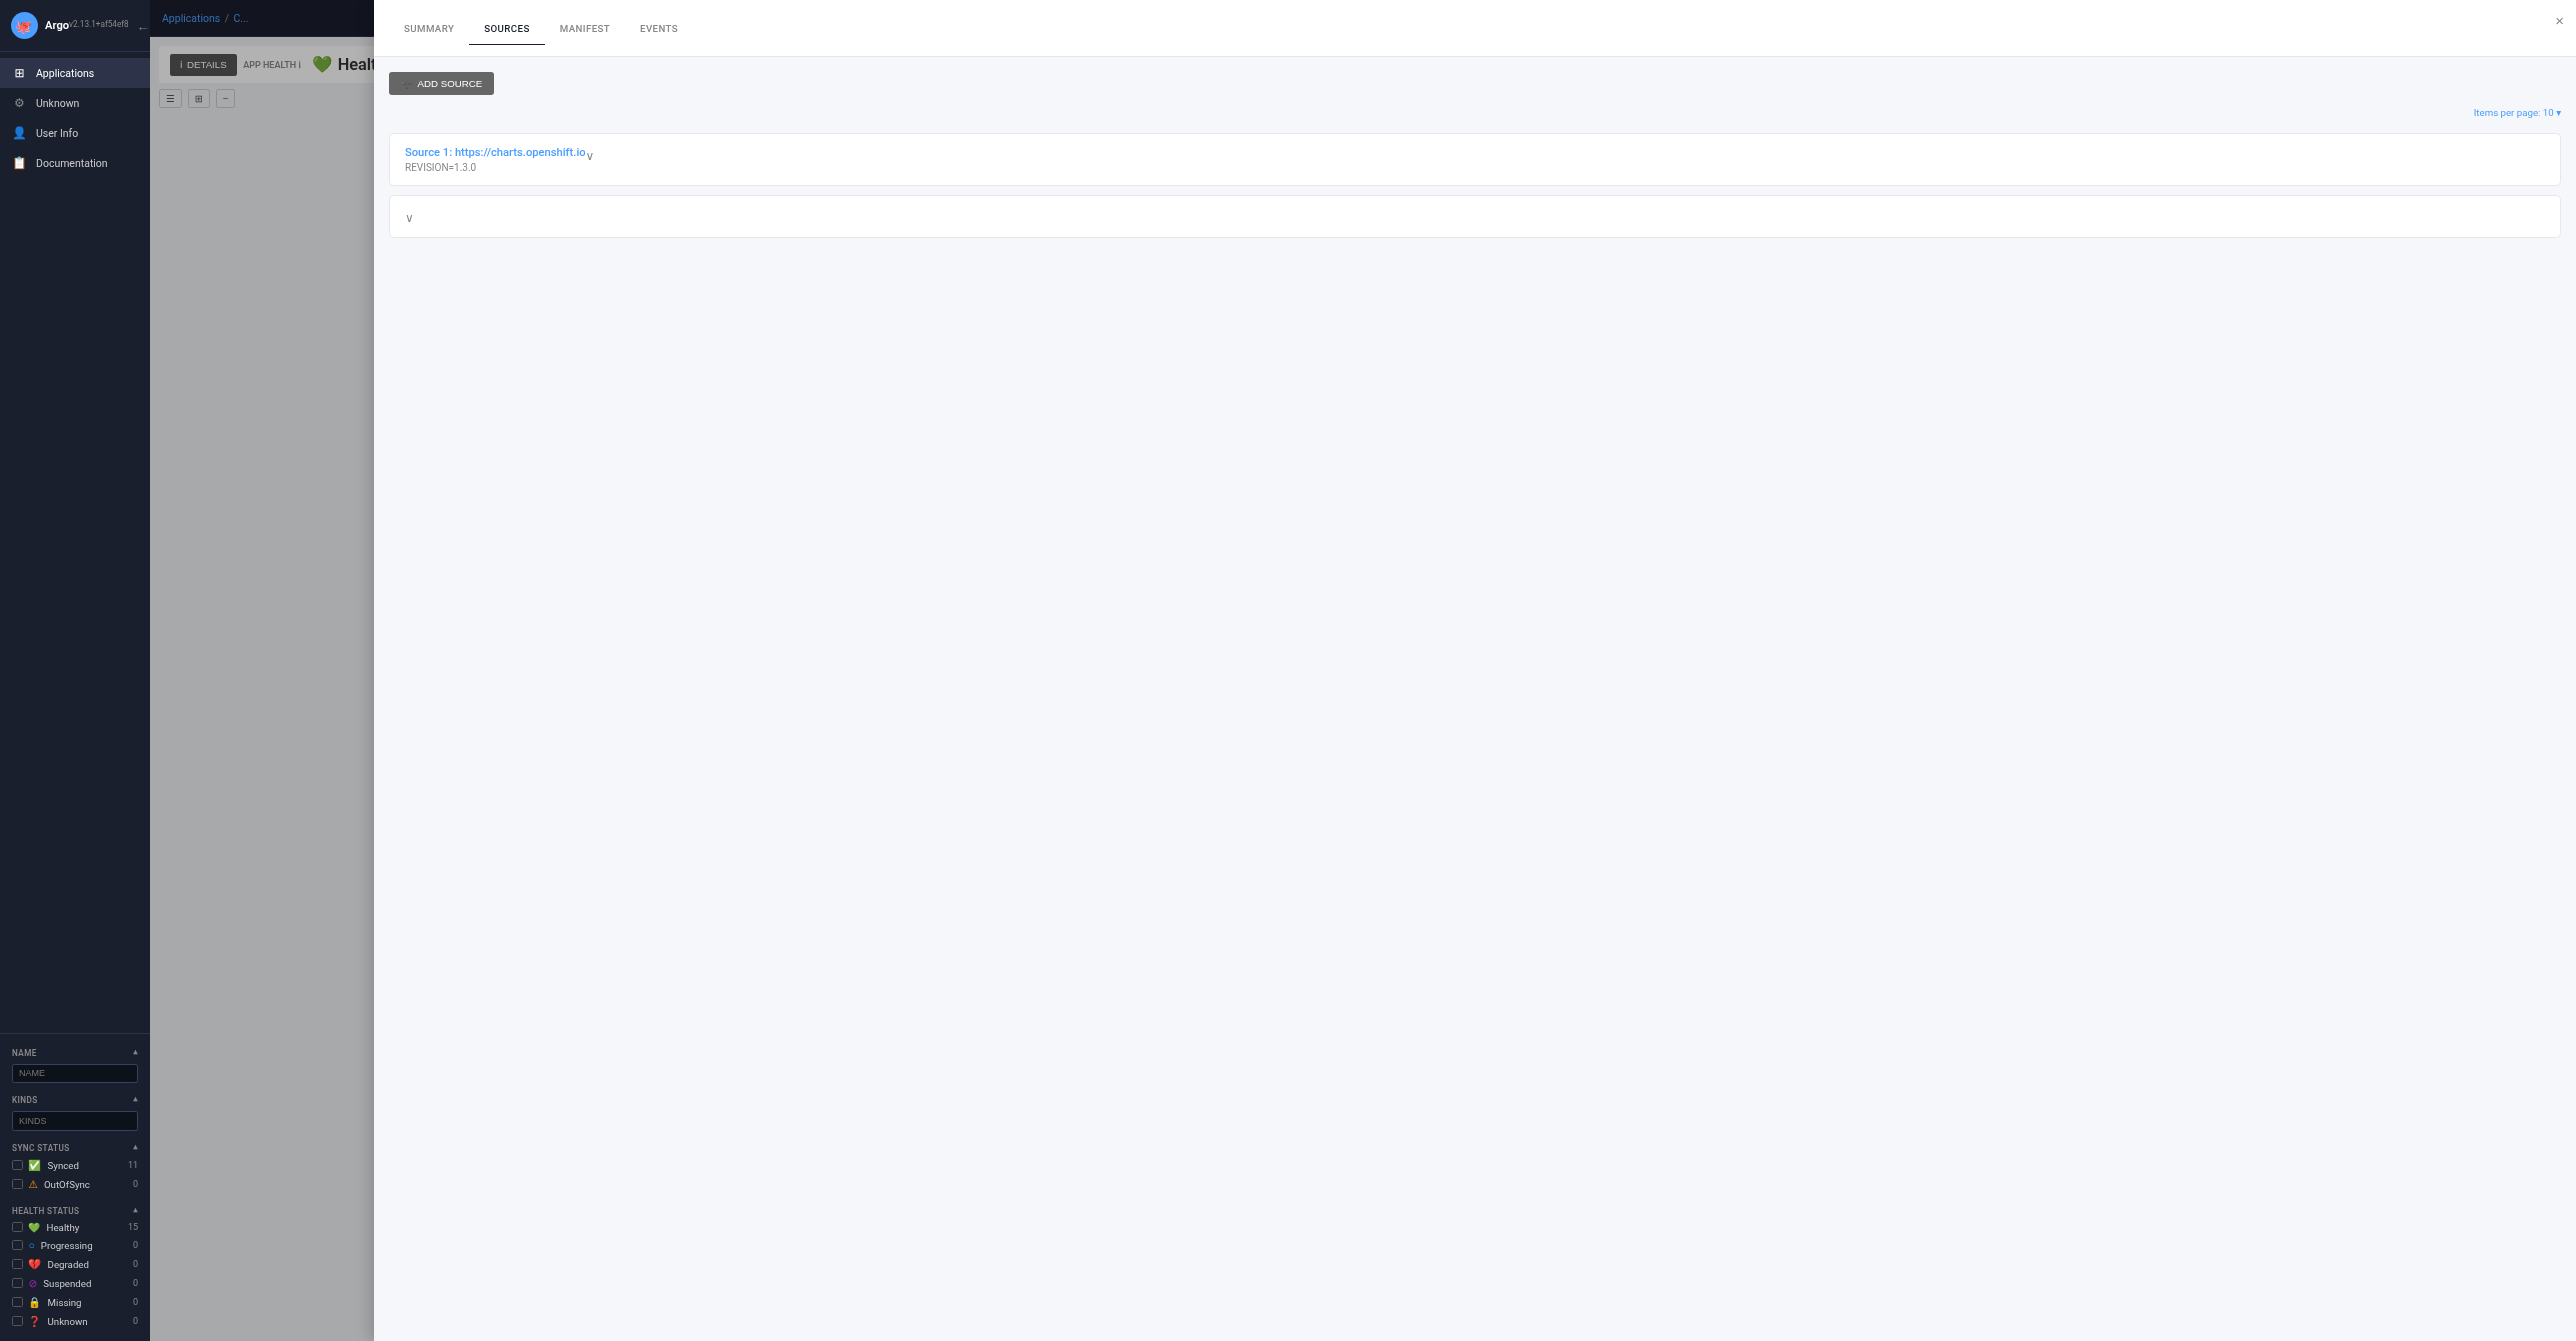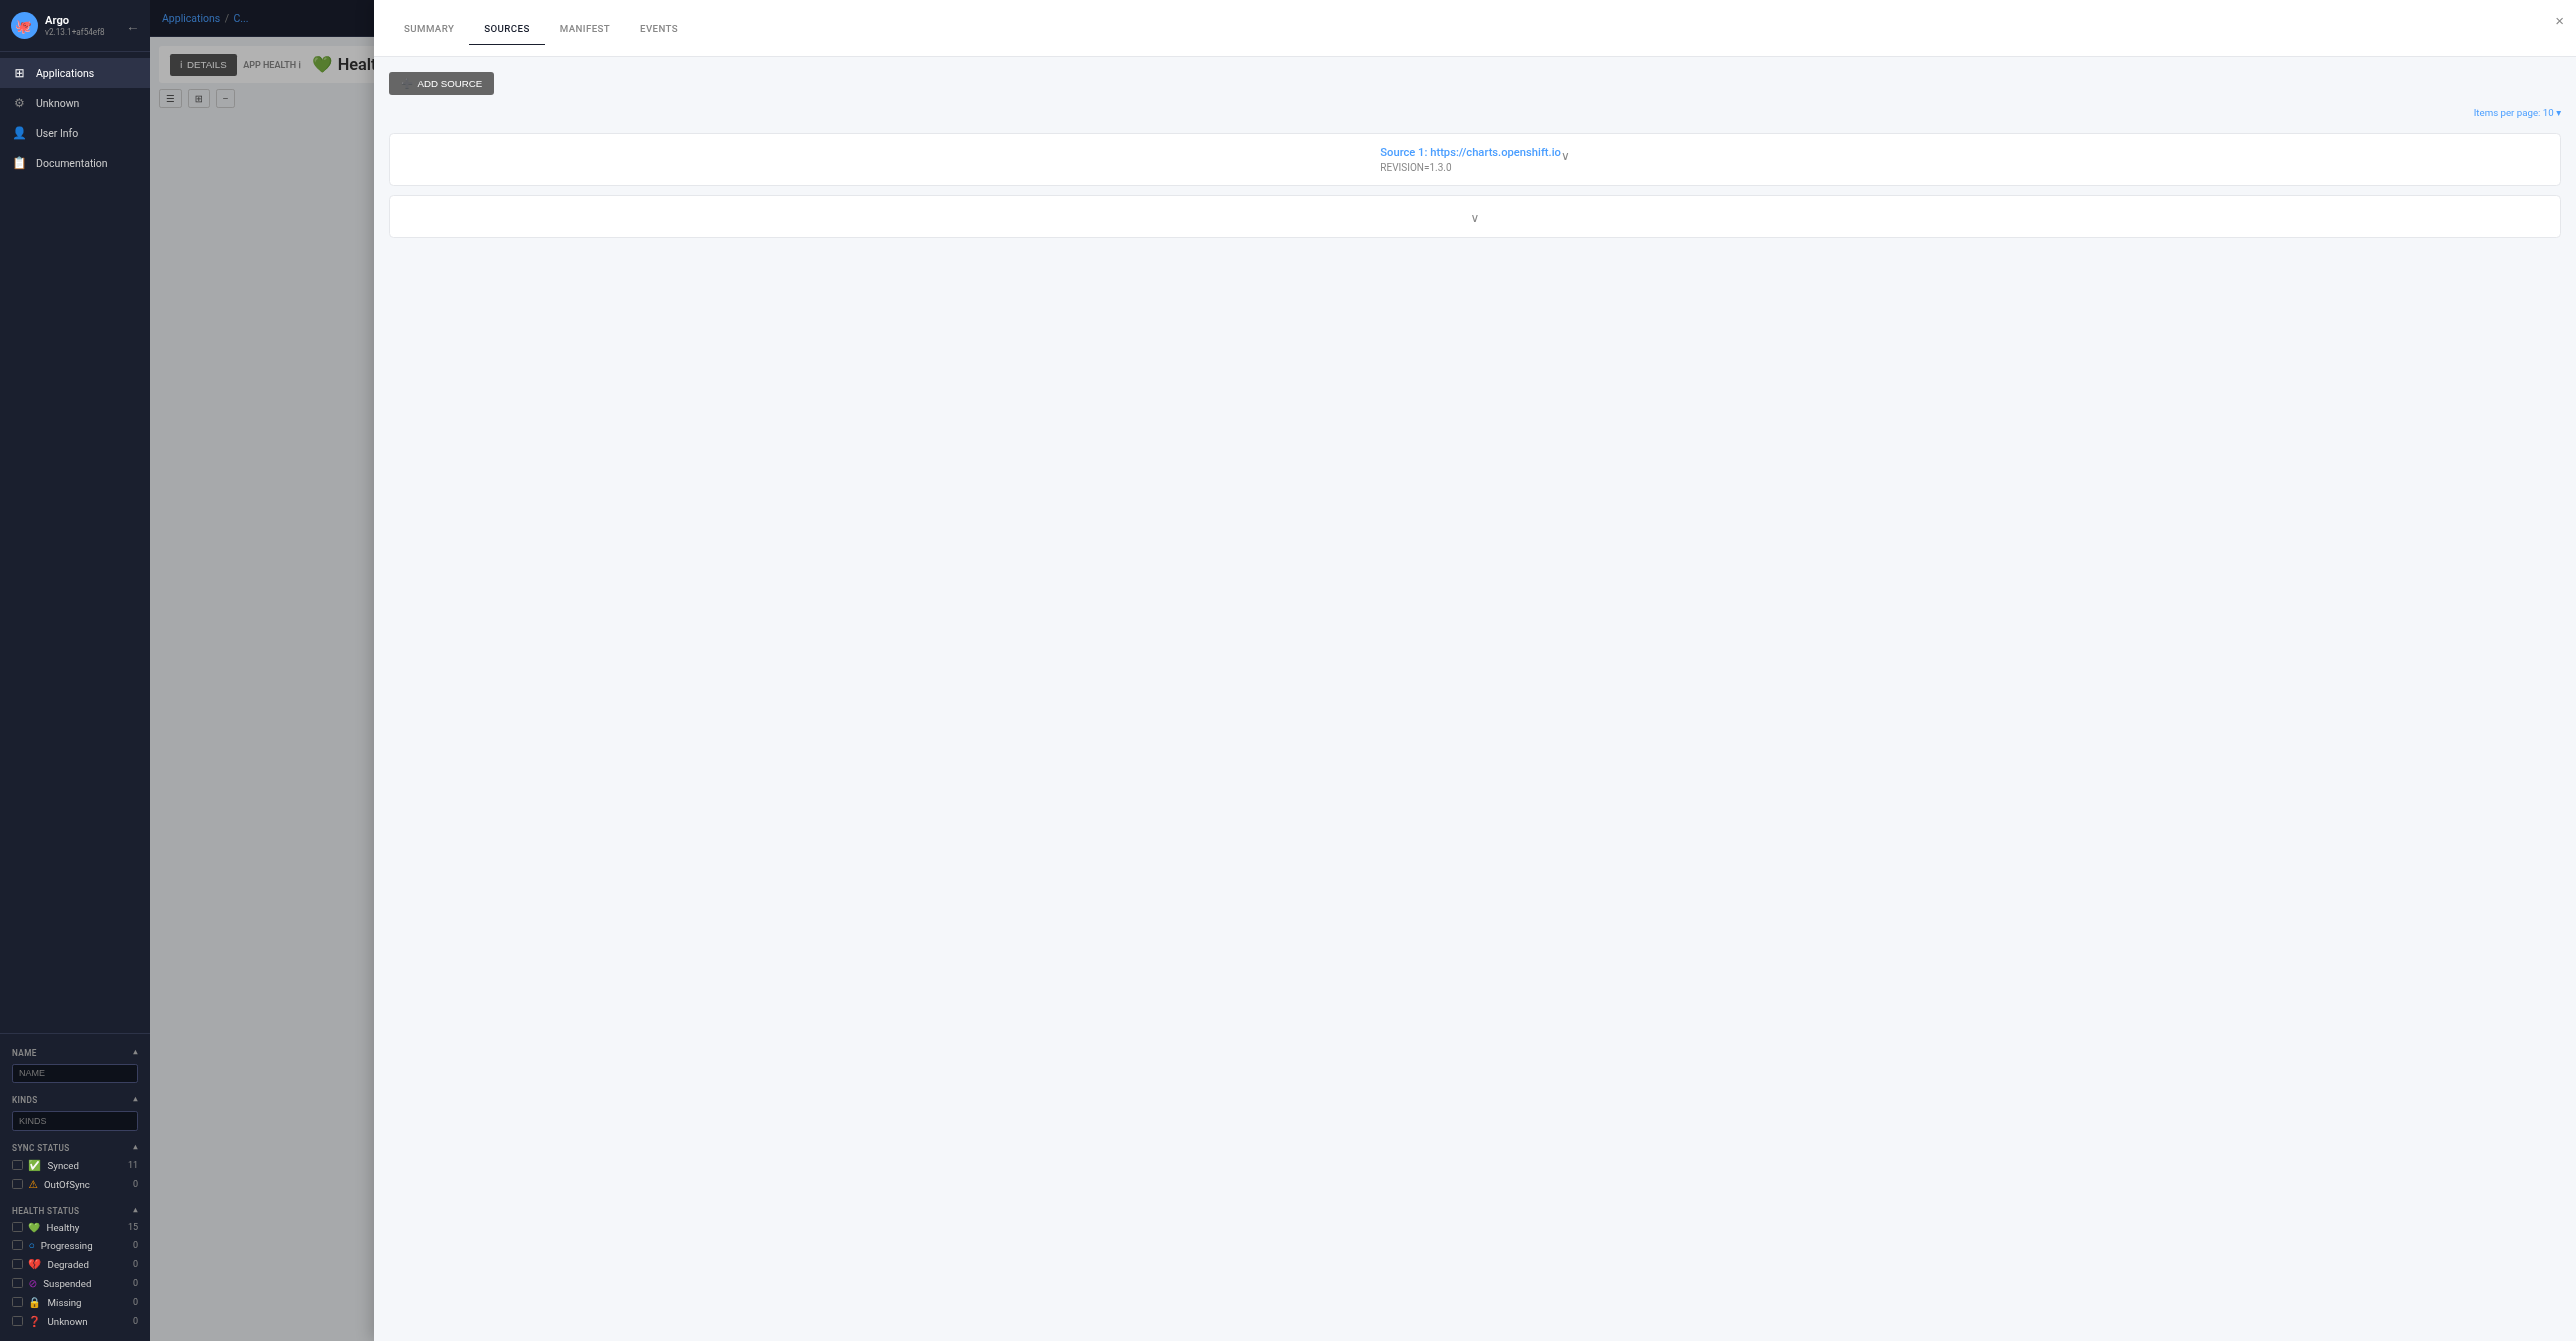--- a/index.html
+++ b/index.html
@@ -24,21 +24,21 @@
     }
     .argo-avatar {
       width: 27px;
       height: 27px;
       border-radius: 50%;
       background: #4a9eff;
       display: flex; align-items: center; justify-content: center;
       font-size: 13.5px;
       flex-shrink: 0;
     }
-    .logo-text { display: flex; flex-direction: column; }
+    .logo-text { display: flex; }
     .logo-name { color: #fff; font-size: 11.2px; font-weight: 600; }
     .logo-version { color: #888; font-size: 8.2px; }
     .sidebar-back {
       margin-left: auto;
       color: #888;
       cursor: pointer;
       font-size: 13.5px;
     }
     .sidebar-nav { display: flex; flex-direction: column; padding: 6px 0; flex: 1; }
     .sidebar-item {
@@ -194,21 +194,21 @@
 
     
     .source-card {
       background: #fff;
       border: 0.7px solid #e5e7eb;
       border-radius: 4.5px;
       padding: 12px 15px;
       margin-bottom: 9px;
       display: flex;
       align-items: flex-start;
-      justify-content: center;
+      justify-content: flex-start;
       cursor: pointer;
     }
     .source-url { color: #4a9eff; font-size: 11.2px; font-weight: 500; margin-bottom: 3px; }
     .source-revision { color: #888; font-size: 10px; }
     .source-chevron { color: #888; font-size: 12px; margin-top: 3px; }
     .synced-icon { color: #4caf50; font-size: 10.5px; }
     .warn-icon { color: #ff9800; font-size: 10.5px; }
     .progress-icon { color: #2196f3; font-size: 10.5px; }
     .degraded-icon { color: #e91e63; font-size: 10.5px; }
     .suspended-icon { color: #9c27b0; font-size: 10.5px; }

